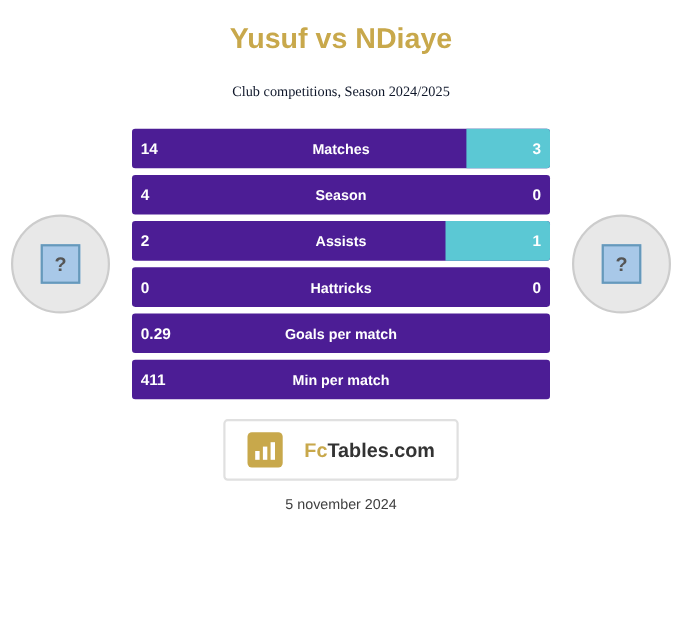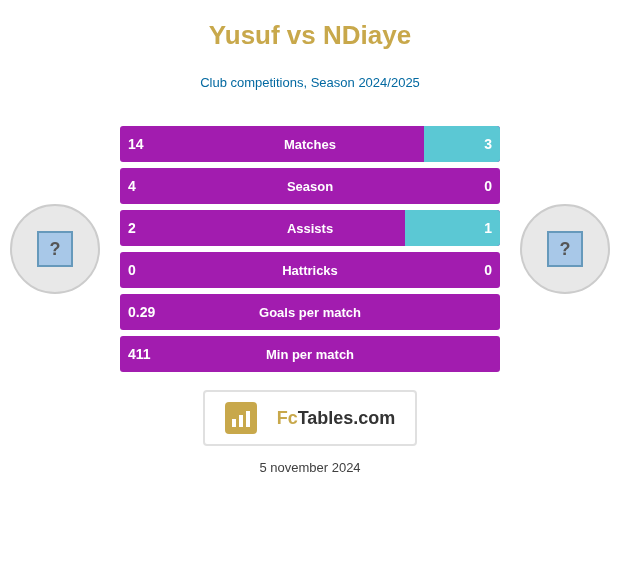--- a/index.html
+++ b/index.html
@@ -23,22 +23,23 @@
     .title {
       font-size: 26px;
       font-weight: bold;
       color: #c8a84b;
       margin-top: 20px;
       margin-bottom: 24px;
     }
 
     .subtitle {
       font-size: 13px;
-      color: #0369a1;
-      margin-bottom: 36px;
+      color: #0f172a;
+      margin-bottom: 26px;
+      font-family: Liberation Serif, serif;
     }
 
     .player-avatar {
       width: 90px;
       height: 90px;
       border-radius: 50%;
       background: #e8e8e8;
       border: 2px solid #ccc;
       display: flex;
       align-items: center;
@@ -69,21 +70,21 @@
     }
 
     .stat-row {
       display: flex;
       align-items: center;
       height: 36px;
       position: relative;
     }
 
     .stat-bar-bg {
-      background: #a21caf;
+      background: #4c1d95;
       width: 100%;
       height: 36px;
       border-radius: 3px;
       display: flex;
       align-items: center;
       position: relative;
     }
 
     .stat-left-val {
       position: absolute;

